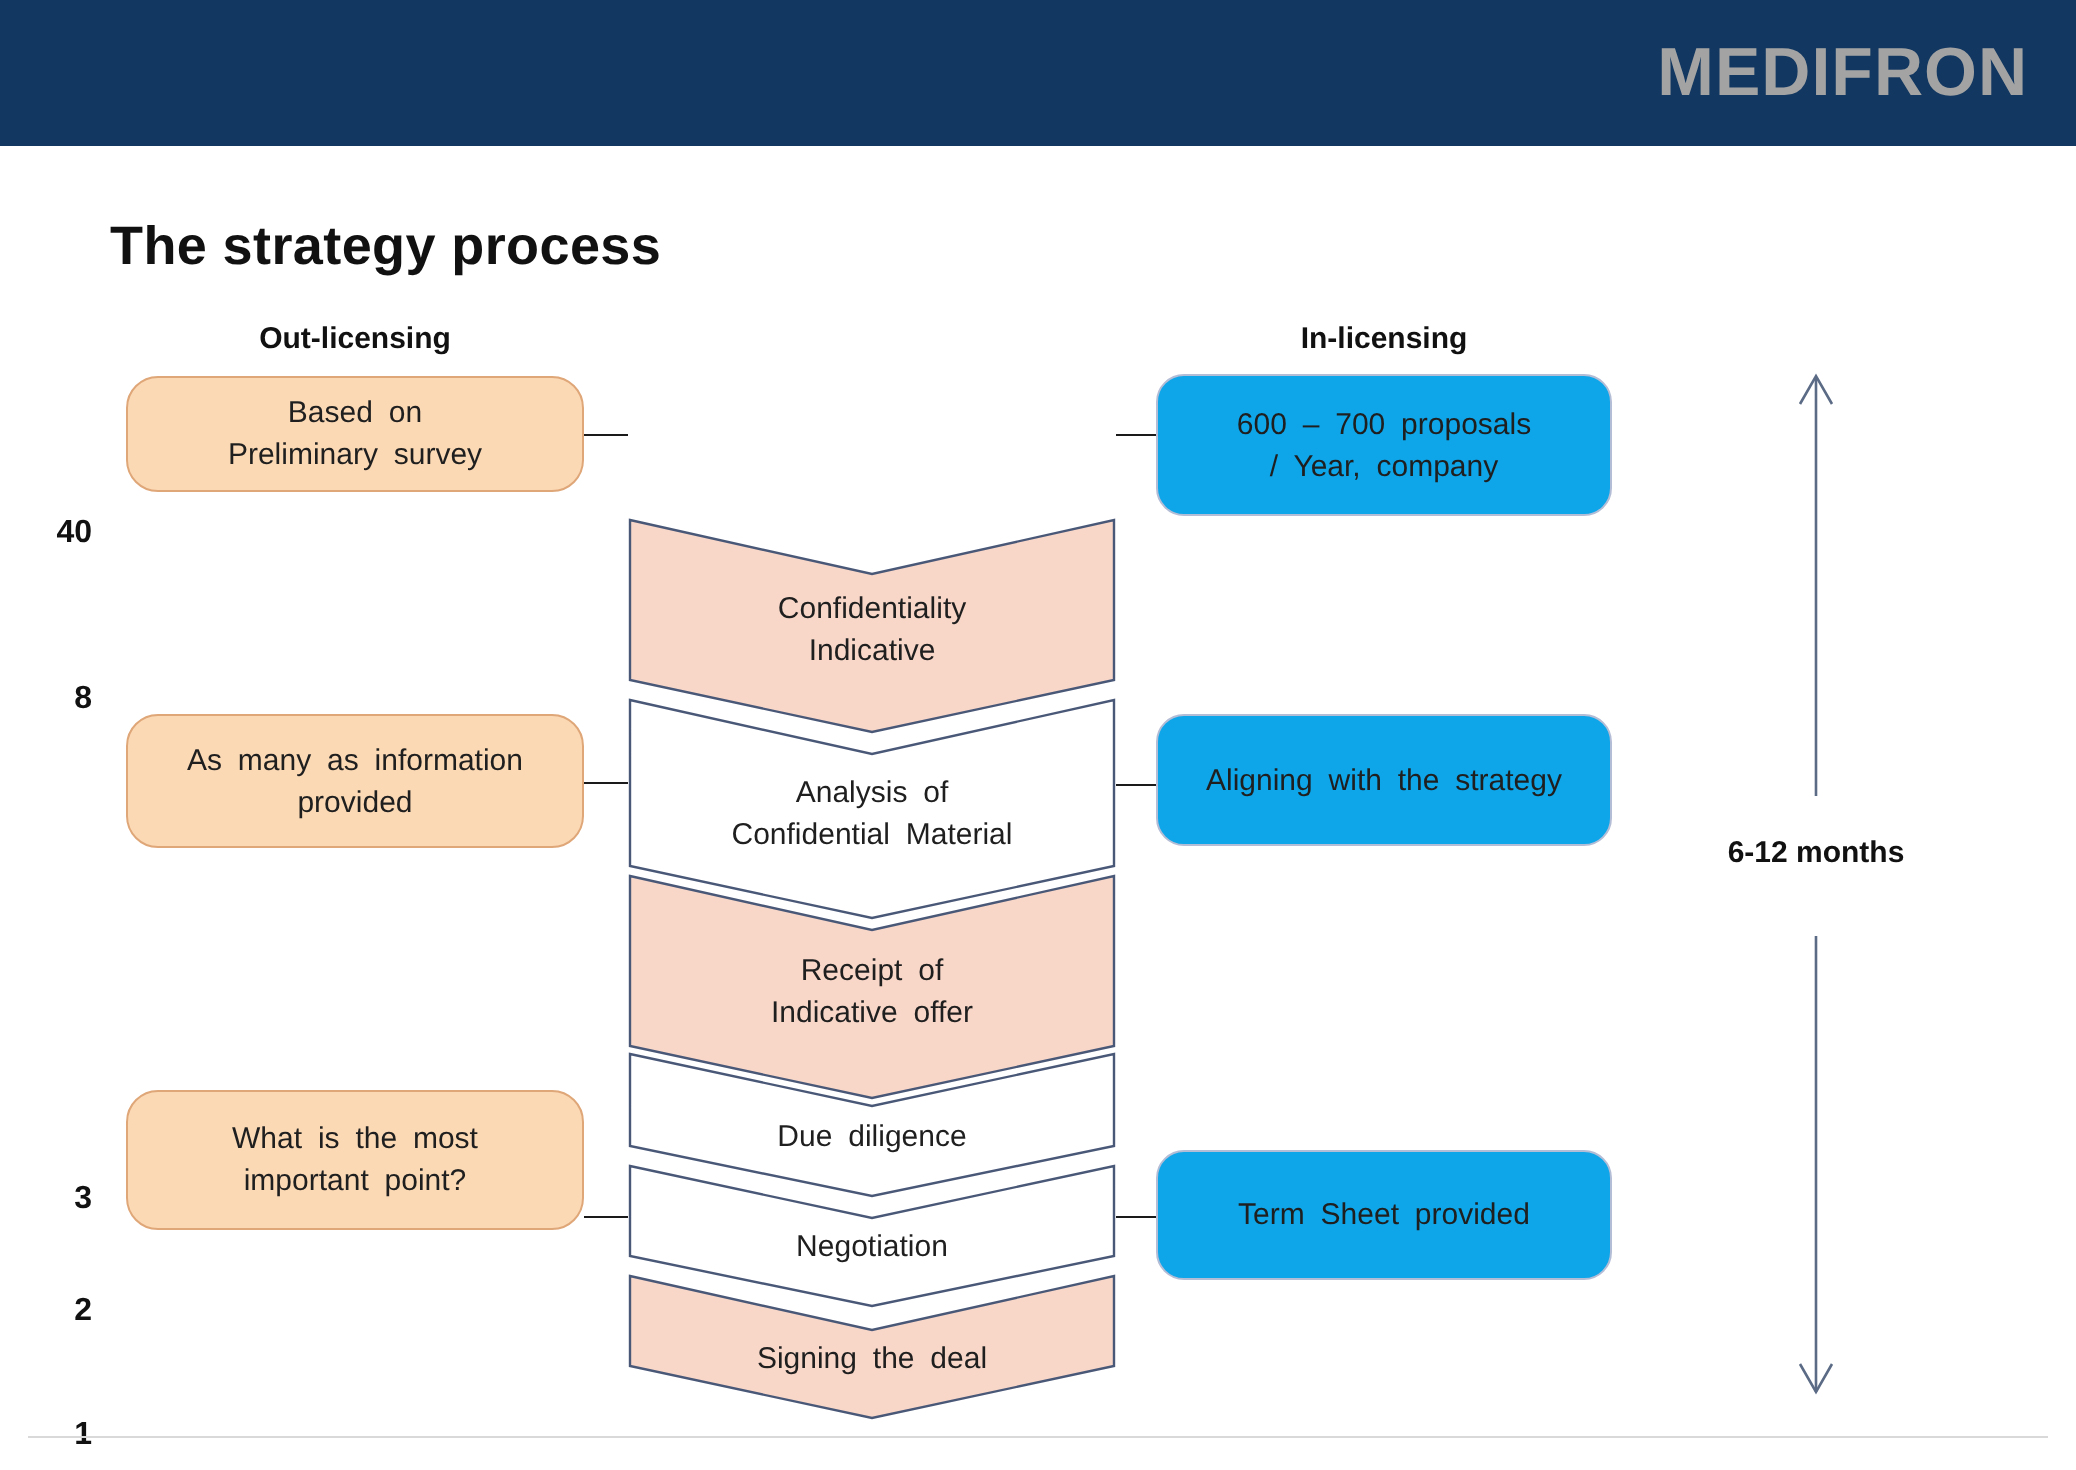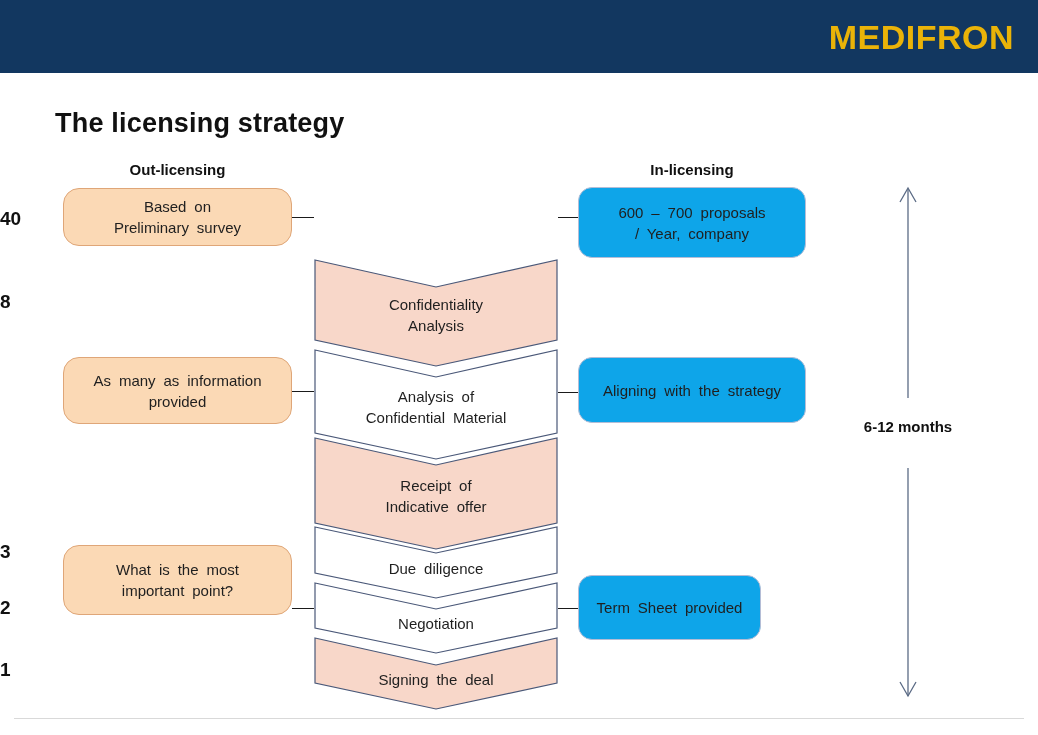--- a/index.html
+++ b/index.html
@@ -18,21 +18,21 @@
   .header-bar {
     position: absolute;
     left: 0; top: 0;
     width: 1038px; height: 73px;
     background: #123760;
   }
   .logo {
     position: absolute;
     right: 24px; top: 50%;
     transform: translateY(-50%);
-    color: #eab308;
+    color: #a3a3a3;
     font-size: 34px;
     font-weight: bold;
     letter-spacing: 0.5px;
   }
 
   .page-title {
     position: absolute;
     left: 55px; top: 108px;
     font-size: 27px;
     font-weight: bold;
@@ -48,25 +48,26 @@
     color: #111111;
     text-align: center;
   }
   .col-header.out { left: 63px; width: 229px; }
   .col-header.in  { left: 578px; width: 228px; }
 
   
   .count {
     position: absolute;
     left: 0; width: 46px;
-    text-align: left;
-    font-size: 19px;
+    text-align: right;
+    font-size: 16px;
     font-weight: bold;
     color: #111111;
     line-height: 18px;
+    margin-top: 48px;
   }
 
   
   .note {
     position: absolute;
     display: flex;
     align-items: center;
     justify-content: center;
     text-align: center;
     font-size: 15px;
@@ -138,57 +139,57 @@
 </style>
 </head>
 <body>
 
 <div class="slide">
 
   <div class="header-bar">
     <div class="logo">MEDIFRON</div>
   </div>
 
-  <div class="page-title">The licensing strategy</div>
+  <div class="page-title">The strategy process</div>
 
   <div class="col-header out">Out-licensing</div>
   <div class="col-header in">In-licensing</div>
 
   <div class="count" style="top:210px">40</div>
   <div class="count" style="top:293px">8</div>
   <div class="count" style="top:543px">3</div>
   <div class="count" style="top:599px">2</div>
   <div class="count" style="top:661px">1</div>
 
   <div class="note orange" style="left:63px; top:188px; width:229px; height:58px">Based on
 Preliminary survey</div>
   <div class="note orange" style="left:63px; top:357px; width:229px; height:67px">As many as information
 provided</div>
   <div class="note orange" style="left:63px; top:545px; width:229px; height:70px">What is the most
 important point?</div>
 
   <div class="note blue" style="left:578px; top:187px; width:228px; height:71px">600 – 700 proposals
 / Year, company</div>
   <div class="note blue" style="left:578px; top:357px; width:228px; height:66px">Aligning with the strategy</div>
-  <div class="note blue" style="left:578px; top:575px; width:183px; height:65px">Term Sheet provided</div>
+  <div class="note blue" style="left:578px; top:575px; width:228px; height:65px">Term Sheet provided</div>
 
   <div class="connector" style="left:292px; top:217px; width:22px"></div>
   <div class="connector" style="left:292px; top:391px; width:22px"></div>
   <div class="connector" style="left:292px; top:608px; width:22px"></div>
   <div class="connector" style="left:558px; top:217px; width:20px"></div>
   <div class="connector" style="left:558px; top:392px; width:20px"></div>
   <div class="connector" style="left:558px; top:608px; width:20px"></div>
 
 
   <div class="step" style="top:259px; height:108px">
     <svg width="244" height="108" viewBox="0 0 244 108">
       <polygon points="1,1 122,28 243,1 243,81 122,107 1,81" fill="#f8d7c9" stroke="#4a5878" stroke-width="1.2"></polygon>
     </svg>
     <div class="step-label two">Confidentiality
-Analysis</div>
+Indicative</div>
   </div>
 
   <div class="step" style="top:349px; height:111px">
     <svg width="244" height="111" viewBox="0 0 244 111">
       <polygon points="1,1 122,28 243,1 243,84 122,110 1,84" fill="#ffffff" stroke="#4a5878" stroke-width="1.2"></polygon>
     </svg>
     <div class="step-label two">Analysis of
 Confidential Material</div>
   </div>
 

